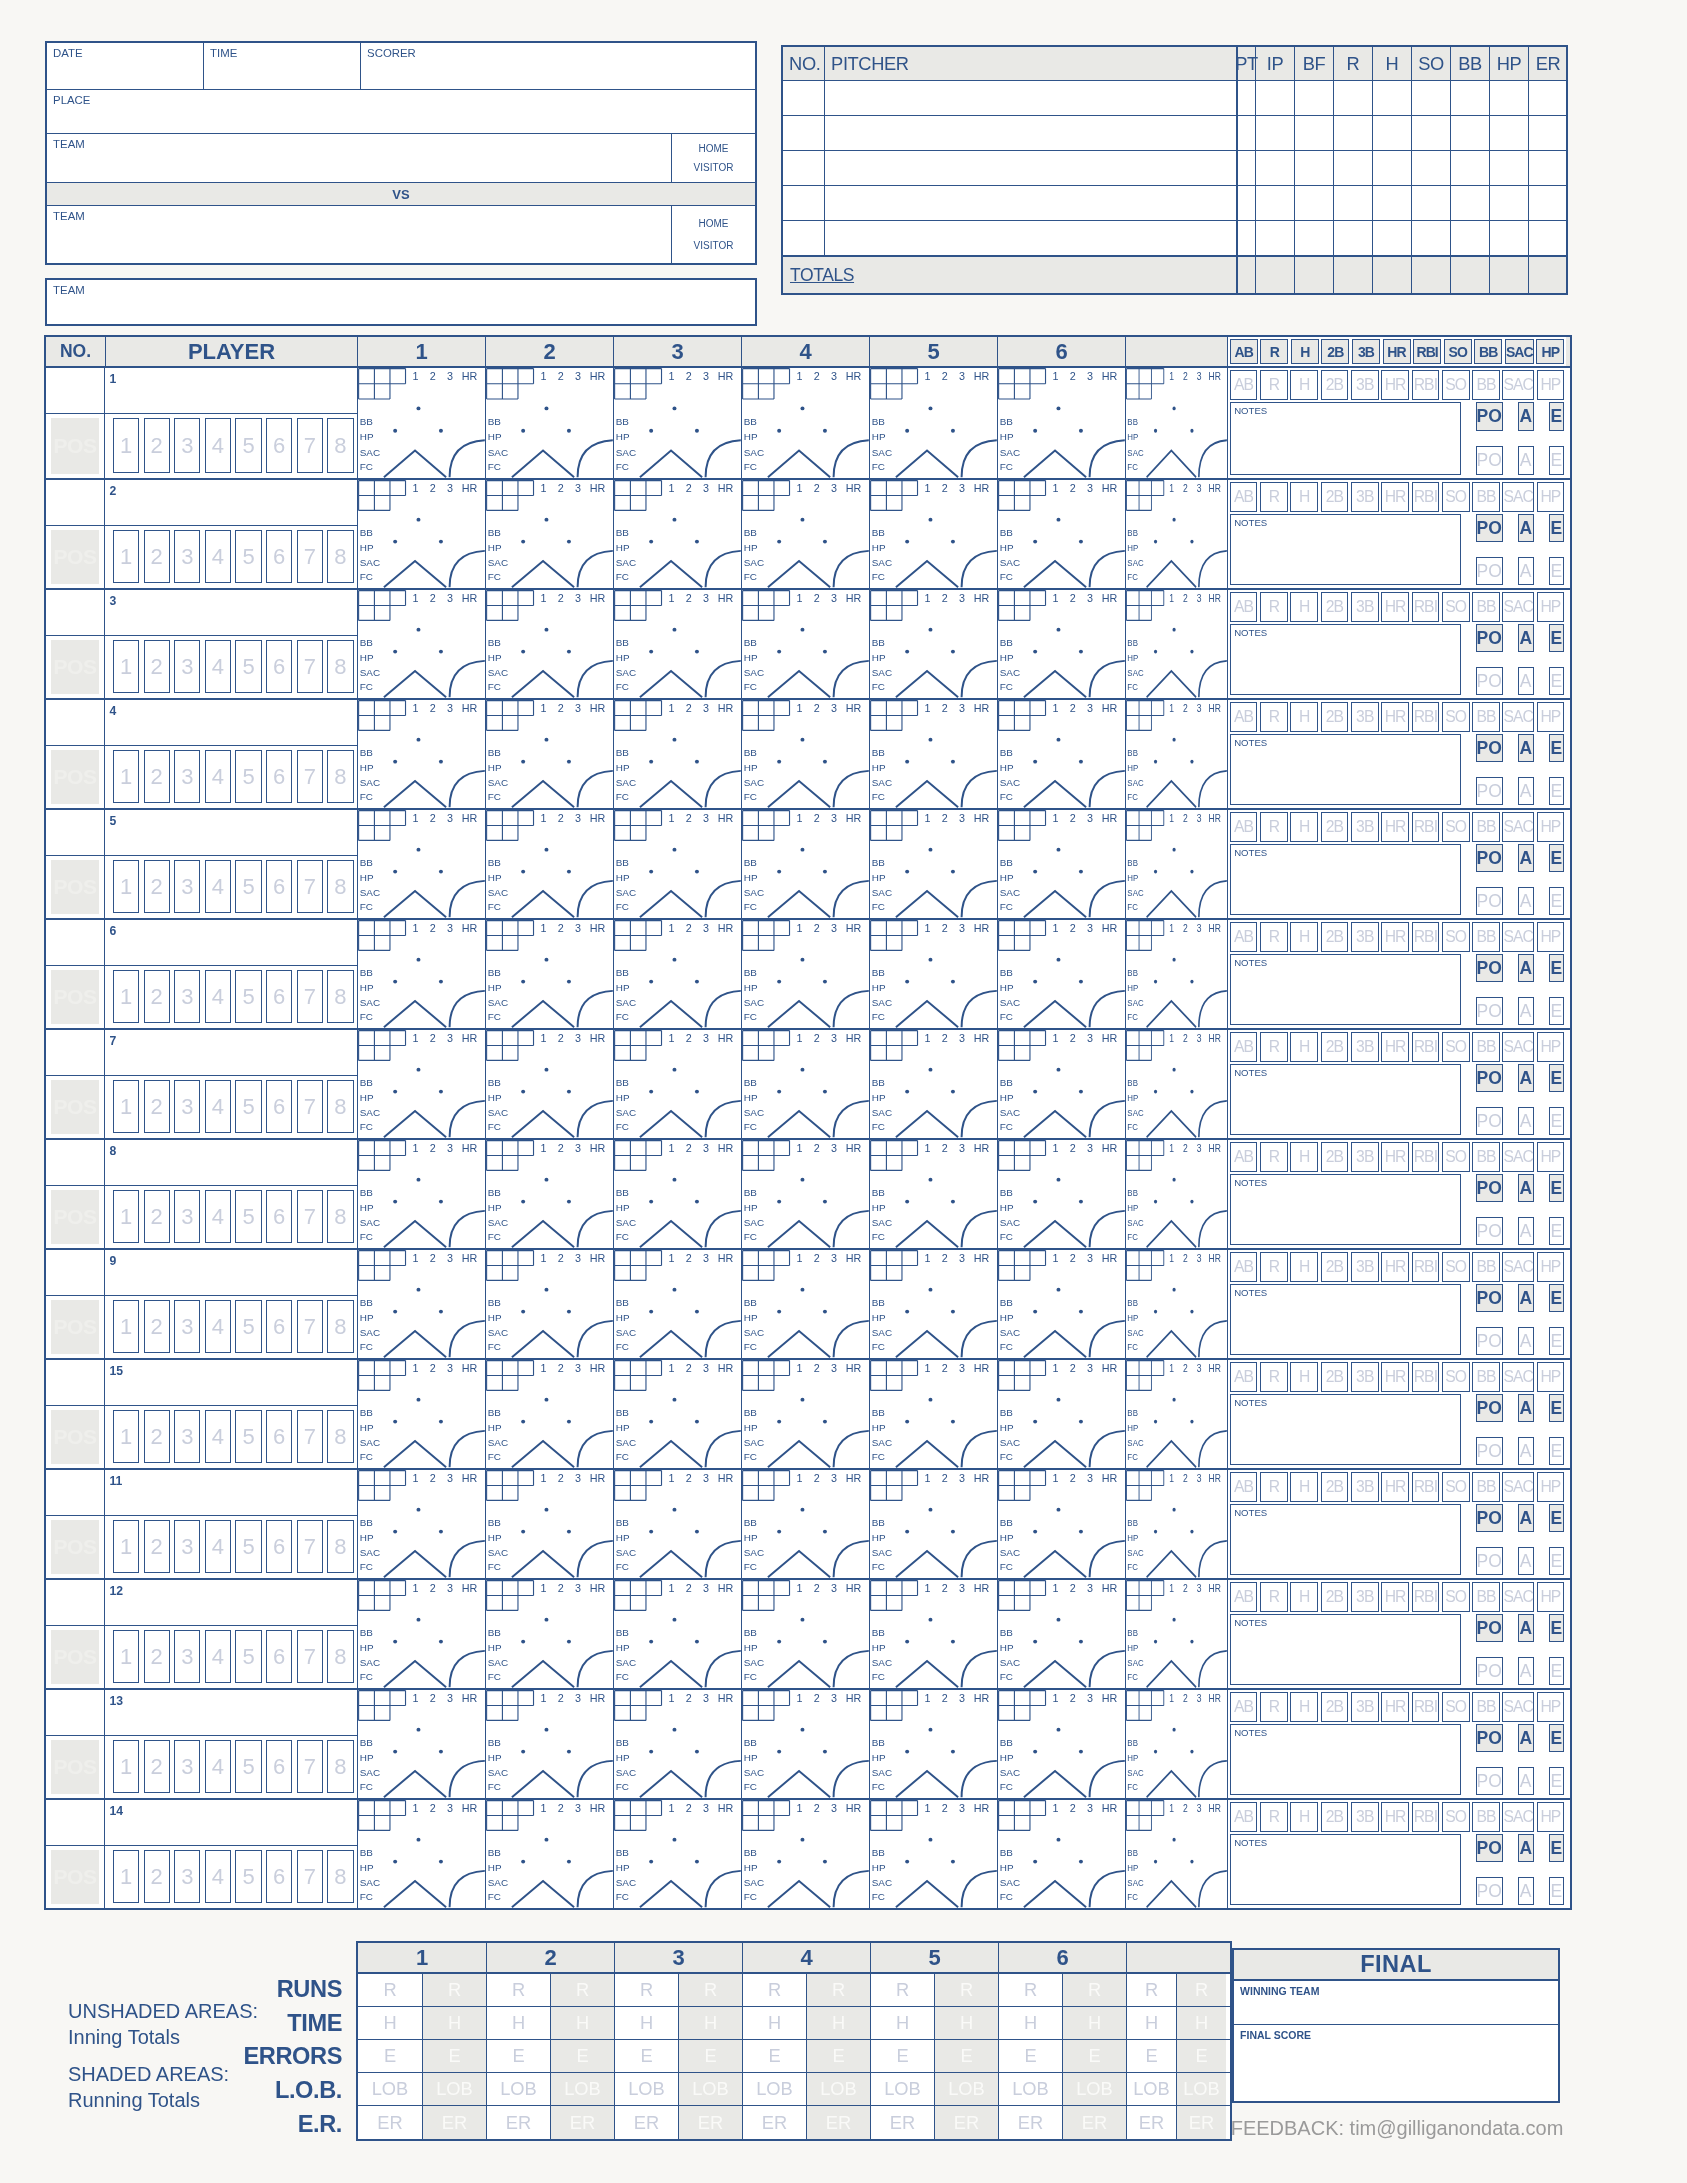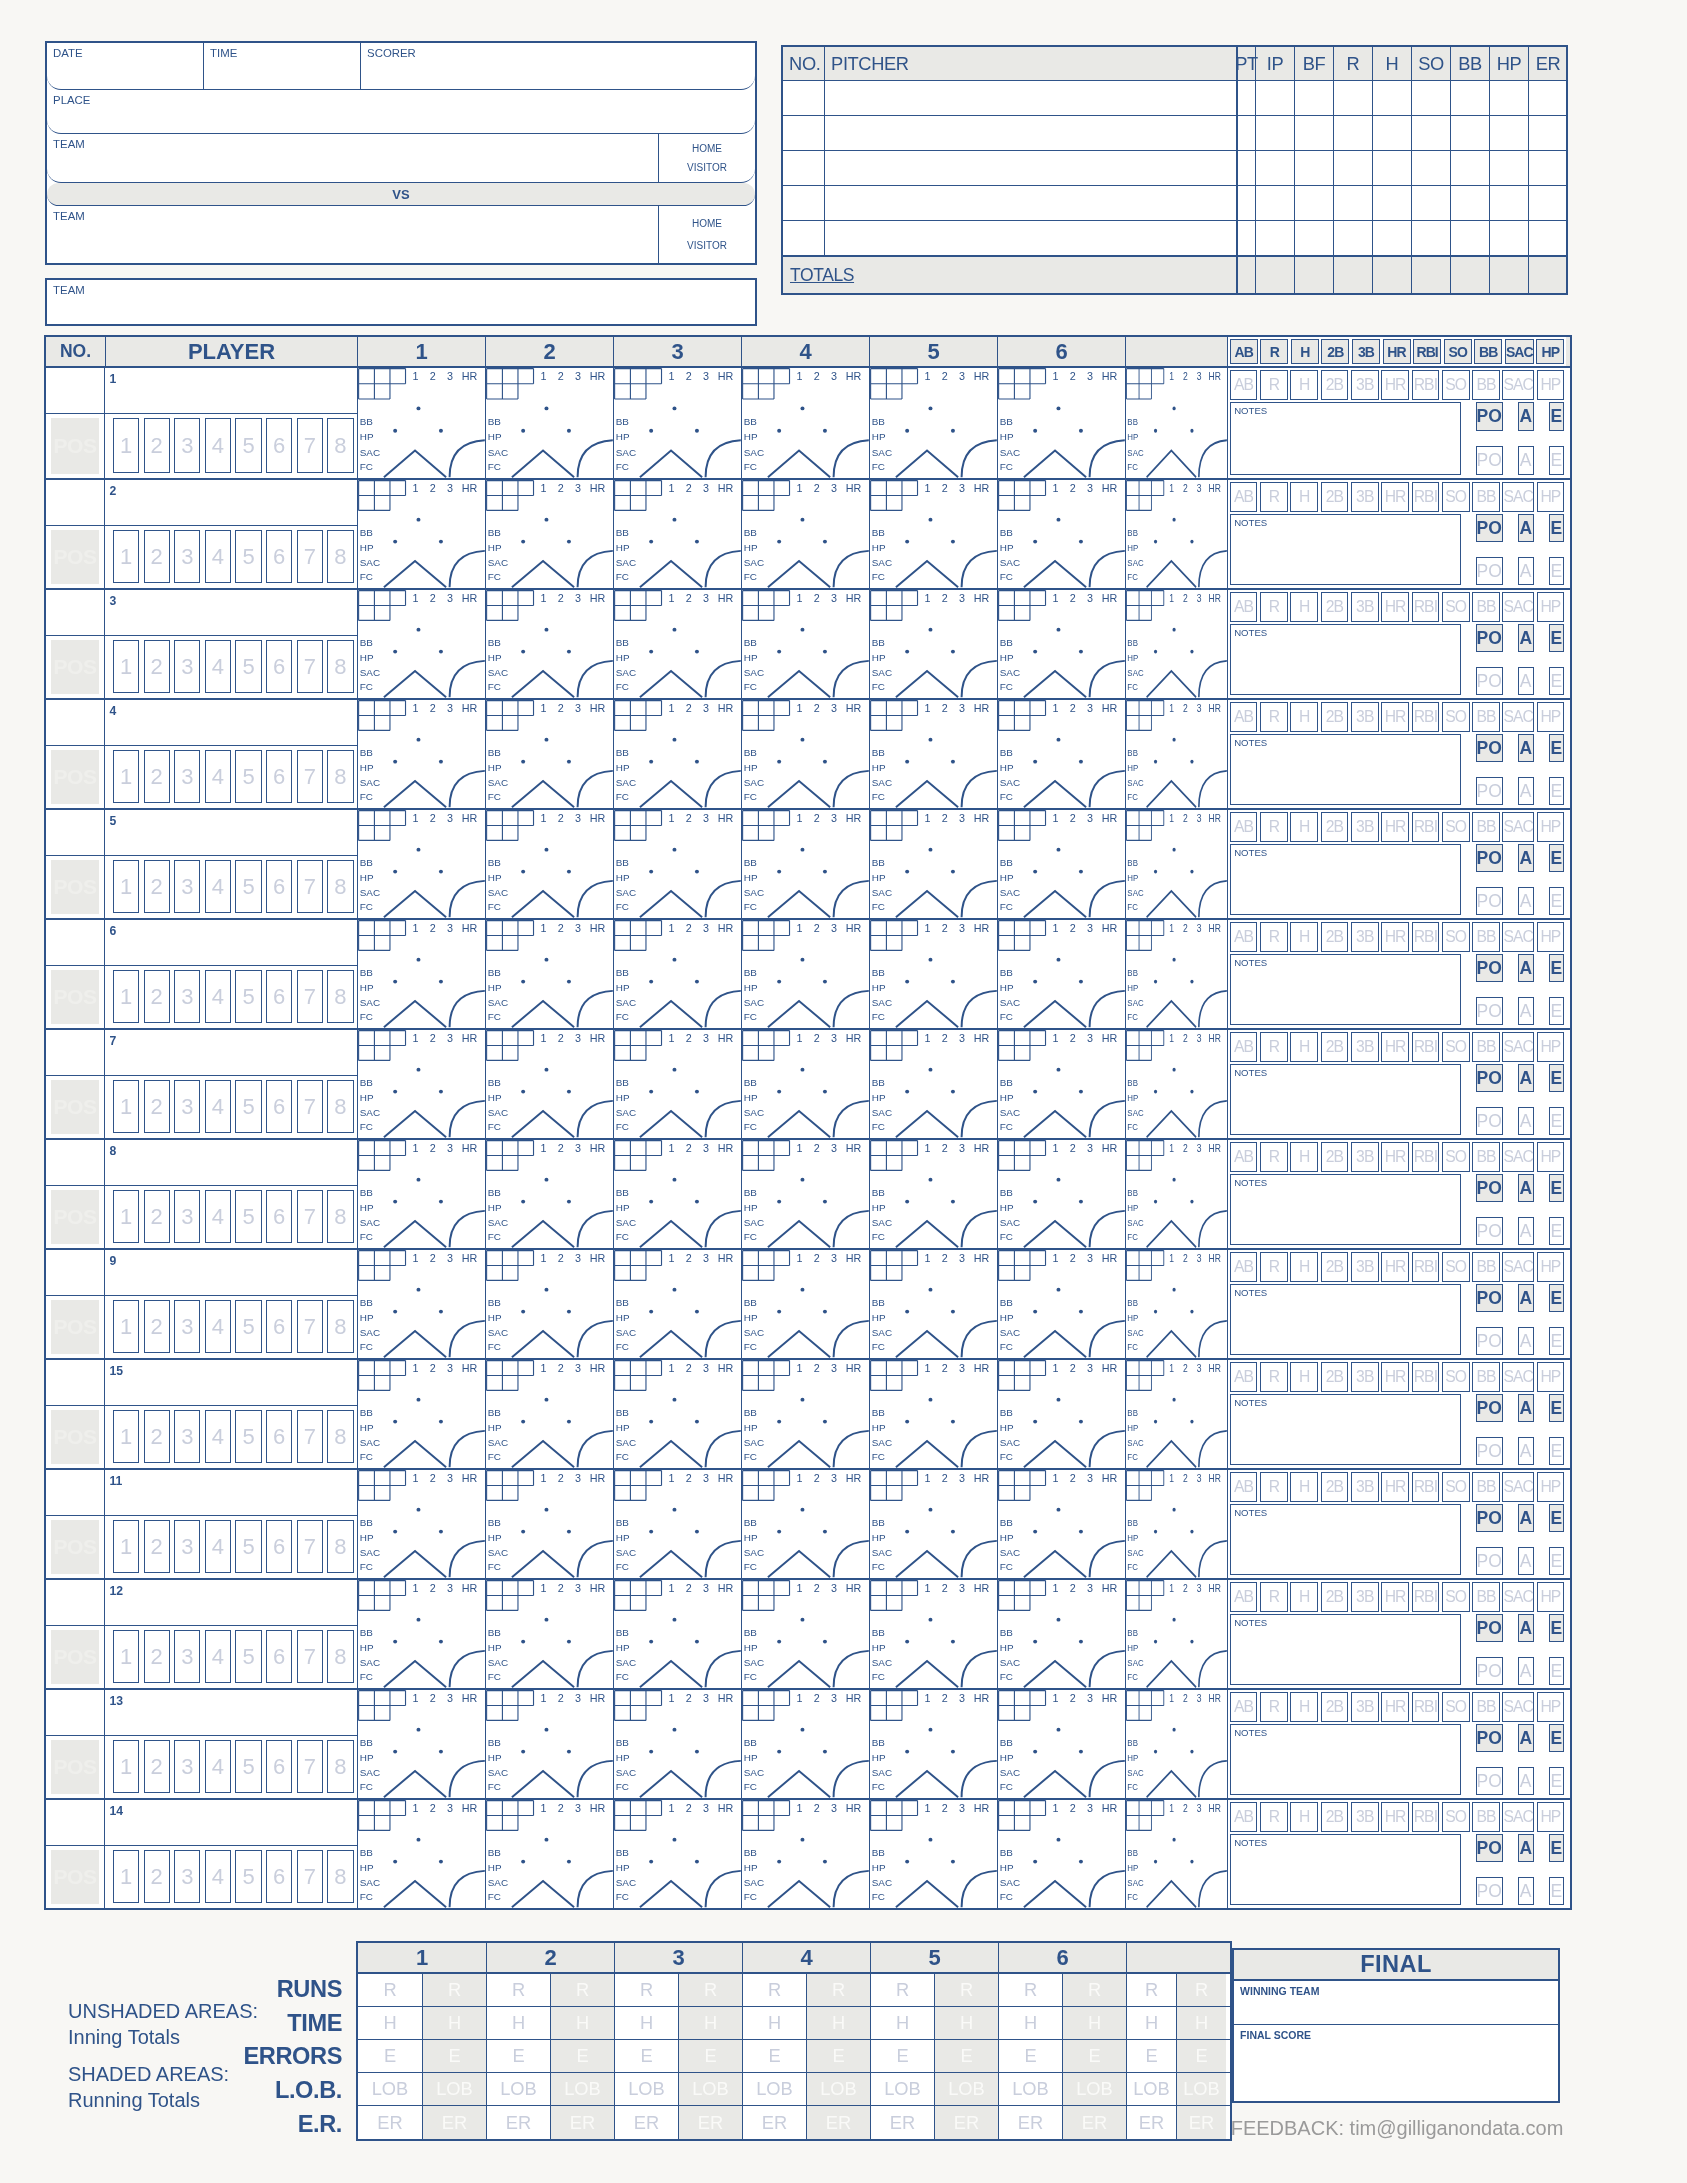--- a/index.html
+++ b/index.html
@@ -9,32 +9,32 @@
     --ghostw:#FAFAF8;
     --pagebg:#F8F7F4;
     --fbgray:#9A9A9A;
   }
   *{box-sizing:border-box;margin:0;padding:0;}
   body{background:#fff;font-family:"Liberation Sans",sans-serif;}
   .page{position:relative;width:1687px;height:2184px;background:var(--pagebg);color:var(--navy);overflow:hidden;}
 
   
   .gamebox{position:absolute;left:45px;top:41px;width:712px;height:224px;border:2.6px solid var(--navy);background:#fff;display:flex;flex-direction:column;}
-  .gb-row{display:flex;border-bottom:1.7px solid var(--navy);border-radius:14px;}
+  .gb-row{display:flex;border-bottom:1.7px solid var(--navy);}
   .gb-row:last-child{border-bottom:none;flex:1;}
   .gb-cell{padding:3.5px 6.1px;font-size:11.4px;}
   .gb-r1{height:47px;}
   .gb-r1 .gb-cell{border-right:1.7px solid var(--navy);}
   .gb-r1 .gb-cell:last-child{border-right:none;flex:1;}
   .gb-date{width:157px;} .gb-time{width:157px;}
   .gb-r2{height:44px;}
   .gb-r2 .gb-cell{flex:1;}
   .gb-team{height:49px;}
   .gb-team .gb-cell{flex:1;}
-  .hv{width:97px;border-left:1.7px solid var(--navy);display:flex;flex-direction:column;justify-content:space-evenly;align-items:center;font-size:10px;}
+  .hv{width:84px;border-left:1.7px solid var(--navy);display:flex;flex-direction:column;justify-content:space-evenly;align-items:center;font-size:10px;}
   .gb-vs{height:23px;background:var(--gray);display:flex;align-items:center;justify-content:center;font-weight:bold;font-size:13px;}
 
   
   .teambox{position:absolute;left:45px;top:278px;width:712px;height:48px;border:2.6px solid var(--navy);background:#fff;padding:3.5px 6.1px;font-size:11.4px;}
 
   
   .pitchers{position:absolute;left:781px;top:45px;width:787px;border:2.6px solid var(--navy);background:#fff;}
   .pt-row{display:grid;grid-template-columns:41px 392px repeat(9,39px);}
   .pt-row > div{border-left:1.7px solid var(--navy);}
   .pt-row > div:first-child{border-left:none;}

